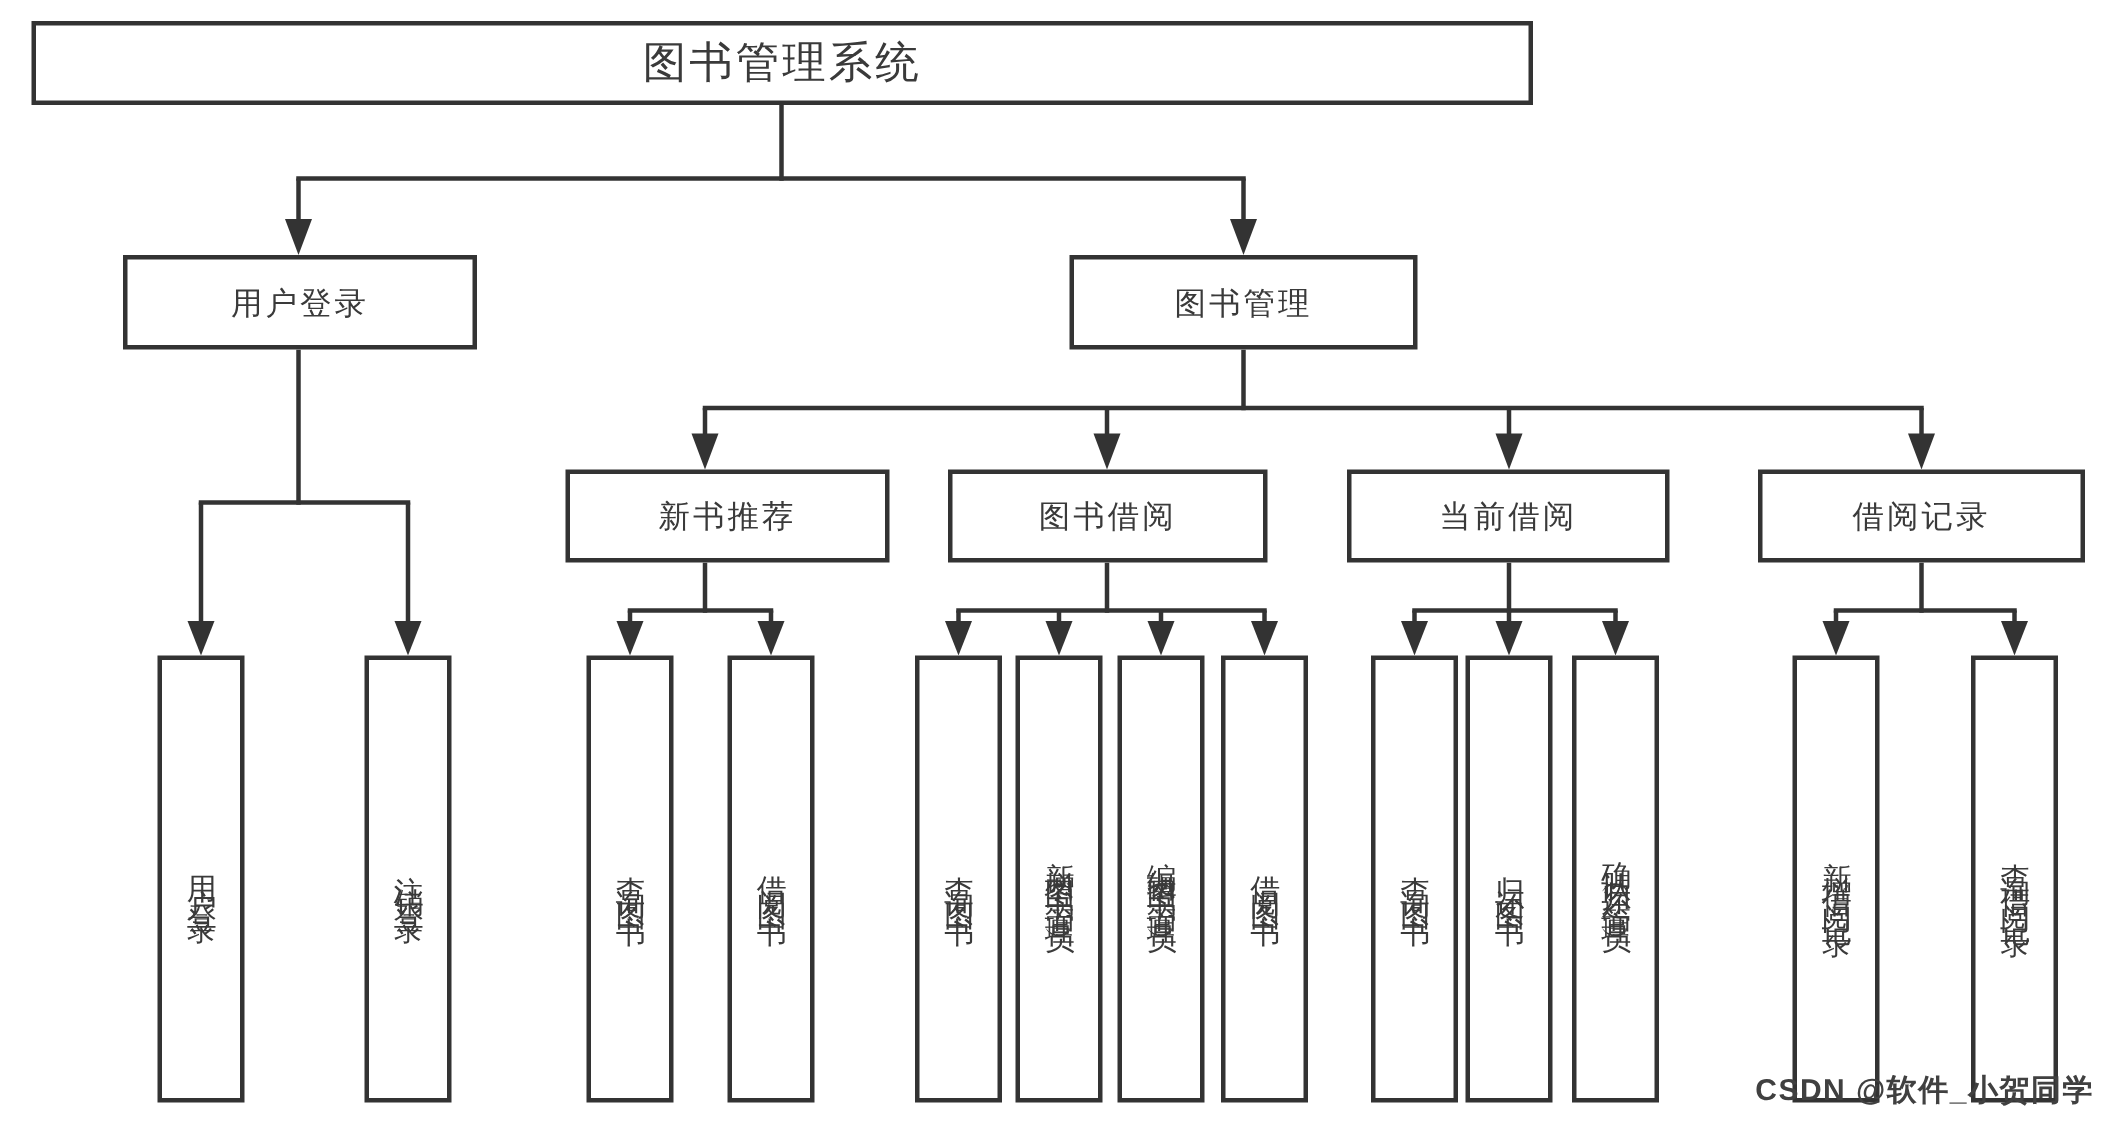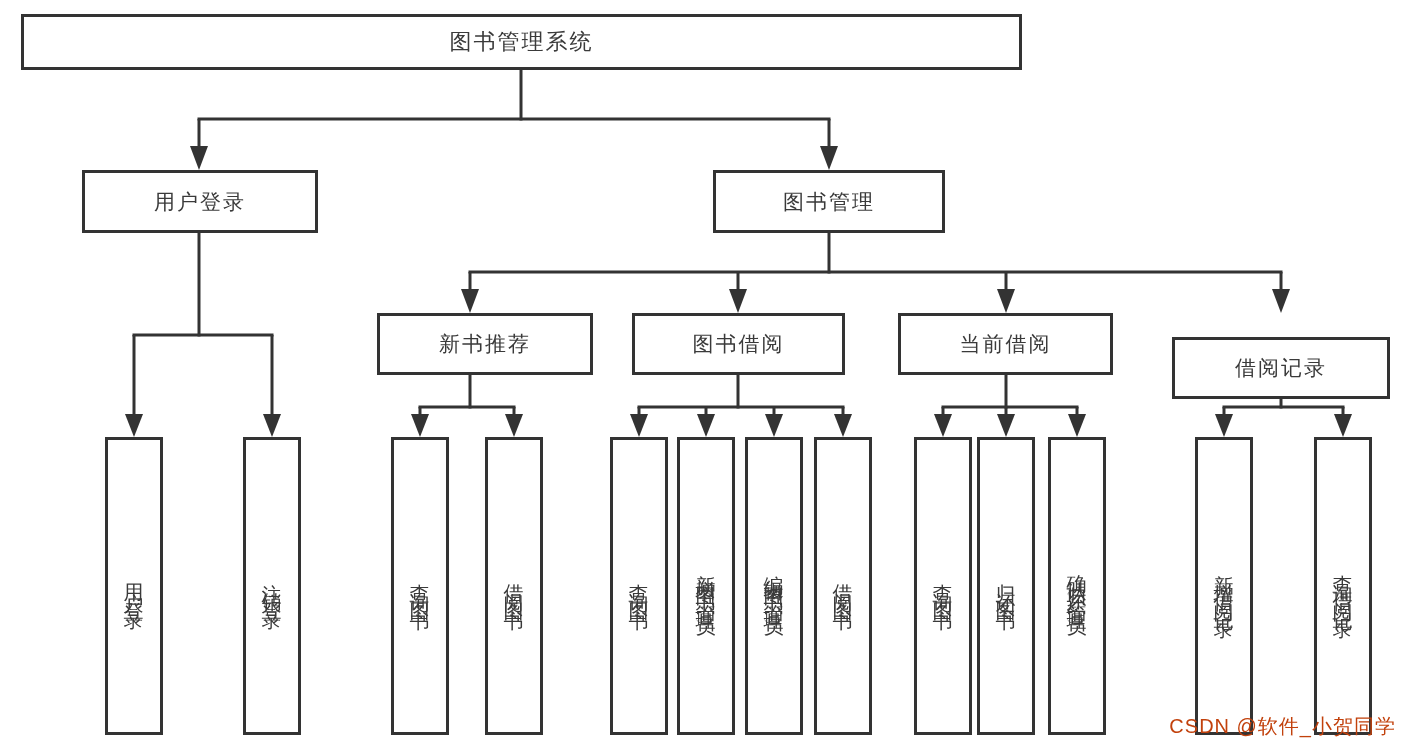--- a/index.html
+++ b/index.html
@@ -2,29 +2,29 @@
 <html><head>
 <meta charset="utf-8">
 <style>
   html,body{margin:0;padding:0;background:#ffffff;}
   body{font-family:"Liberation Sans","DejaVu Sans",sans-serif;}
   .stage{position:relative;width:1405px;height:747px;background:#ffffff;overflow:hidden;}
   .wires{position:absolute;left:0;top:0;}
   .hbox{position:absolute;box-sizing:border-box;border:3px solid #333333;background:#ffffff;
         display:flex;align-items:center;justify-content:center;
         font-size:21px;color:#3a3a3a;letter-spacing:2px;white-space:nowrap;}
-  .hbox.root{font-size:22px;}
+  .hbox.root{font-size:29px;}
   .vbox{position:absolute;box-sizing:border-box;top:437px;width:58px;height:298px;
         border:3px solid #333333;background:#ffffff;
         display:flex;align-items:center;justify-content:center;overflow:hidden;}
   .vtext{writing-mode:vertical-rl;text-orientation:mixed;
          font-size:20px;color:#3a3a3a;letter-spacing:9px;line-height:1;}
   .vbox.long .vtext{letter-spacing:6px;}
-  .watermark{position:absolute;top:713px;right:9px;font-size:20px;color:#c2410c;
-             letter-spacing:1px;z-index:9;white-space:nowrap;}
+  .watermark{position:absolute;top:713px;right:9px;font-size:20px;color:#404040;
+             letter-spacing:1px;z-index:9;white-space:nowrap;font-weight:bold;}
 </style>
 </head>
 <body>
 
 <div class="stage">
 
   <svg class="wires" width="1405" height="747" viewBox="0 0 1405 747">
     <g stroke="#333333" stroke-width="3" fill="none">
 
       <line x1="521" y1="70" x2="521" y2="120.5"></line>
@@ -103,21 +103,21 @@
 
   <div class="hbox" style="left:362px;top:313px;width:216px;height:62px;margin-left:15px;">
     <span>新书推荐</span>
   </div>
   <div class="hbox" style="left:632px;top:313px;width:213px;height:62px;">
     <span>图书借阅</span>
   </div>
   <div class="hbox" style="left:898px;top:313px;width:215px;height:62px;">
     <span>当前借阅</span>
   </div>
-  <div class="hbox" style="left:1172px;top:313px;width:218px;height:62px;margin-top:24px;">
+  <div class="hbox" style="left:1172px;top:313px;width:218px;height:62px;">
     <span>借阅记录</span>
   </div>
 
   <div class="vbox" style="left:105px;">
     <span class="vtext">用户登录</span>
   </div>
   <div class="vbox" style="left:243px;">
     <span class="vtext">注销登录</span>
   </div>
 

